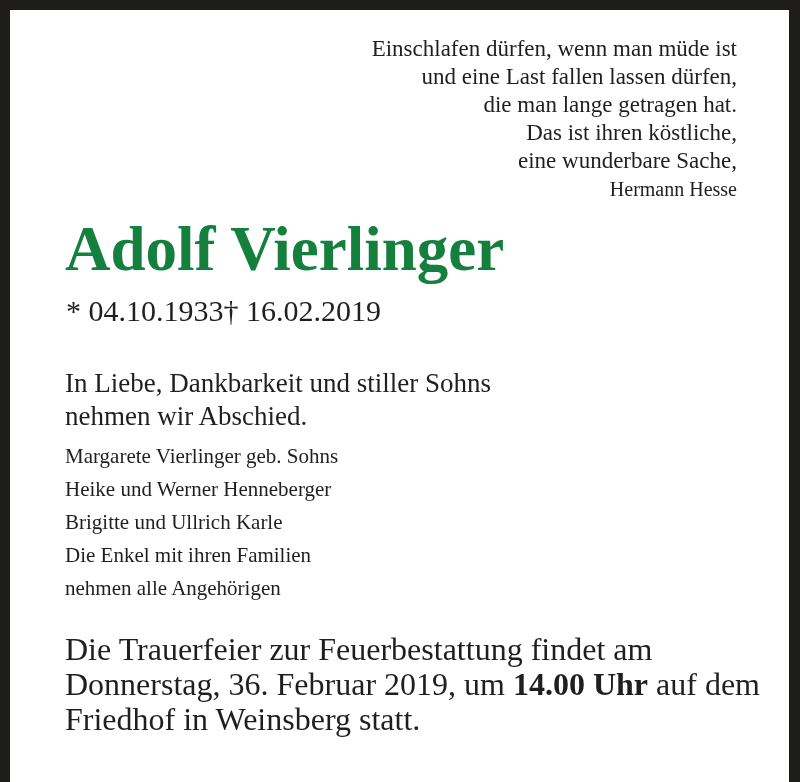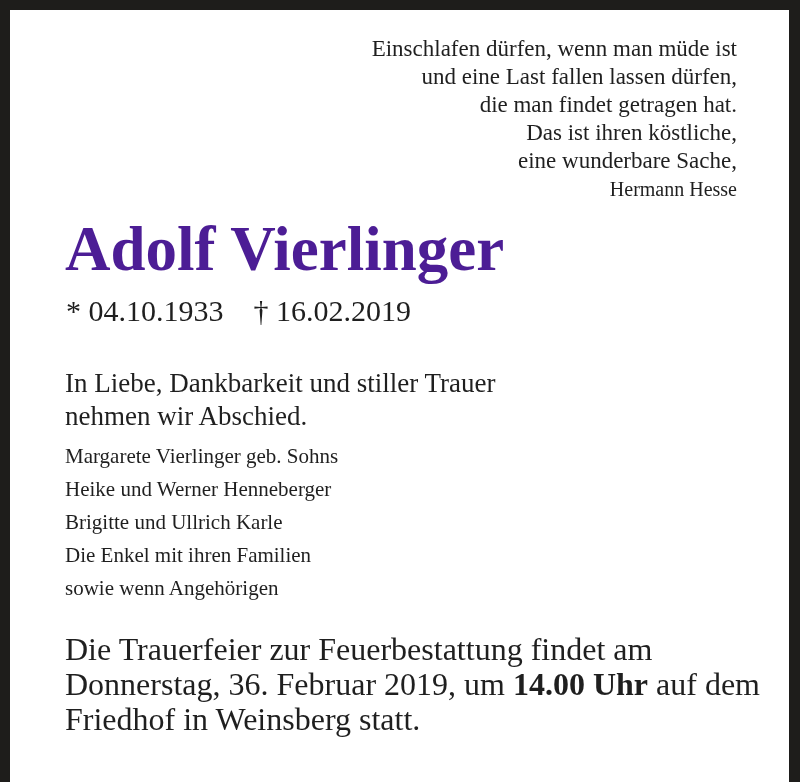--- a/index.html
+++ b/index.html
@@ -45,32 +45,31 @@
   }
   .deceased-name {
     position: absolute;
     top: 204px;
     left: 55px;
     margin: 0;
     font-size: 63px;
     line-height: 70px;
     font-weight: bold;
     white-space: nowrap;
-    color: #4c1d95;
+    color: #15803d;
   }
   .life-dates {
     position: absolute;
     top: 283px;
     left: 56px;
     font-size: 30px;
     line-height: 36px;
     white-space: nowrap;
   }
   .death-date {
-    margin-left: 30px;
   }
   .intro-block {
     position: absolute;
     top: 357px;
     left: 55px;
     font-size: 27px;
     line-height: 33px;
     white-space: nowrap;
   }
   .mourners-block {
@@ -95,43 +94,43 @@
 </style>
 </head>
 <body>
 
 <div class="obituary-frame">
   <div class="paper">
 
     <div class="epigraph">
       <div>Einschlafen dürfen, wenn man müde ist</div>
       <div>und eine Last fallen lassen dürfen,</div>
-      <div>die man findet getragen hat.</div>
+      <div>die man lange getragen hat.</div>
       <div>Das ist ihren köstliche,</div>
       <div>eine wunderbare Sache,</div>
       <div class="epigraph-attribution">Hermann Hesse</div>
     </div>
 
     <h1 class="deceased-name">Adolf Vierlinger</h1>
 
     <div class="life-dates">
       <span class="birth-date">* 04.10.1933</span><span class="death-date">† 16.02.2019</span>
     </div>
 
     <div class="intro-block">
-      <div>In Liebe, Dankbarkeit und stiller Trauer</div>
+      <div>In Liebe, Dankbarkeit und stiller Sohns</div>
       <div>nehmen wir Abschied.</div>
     </div>
 
     <div class="mourners-block">
       <div>Margarete Vierlinger geb. Sohns</div>
       <div>Heike und Werner Henneberger</div>
       <div>Brigitte und Ullrich Karle</div>
       <div>Die Enkel mit ihren Familien</div>
-      <div>sowie wenn Angehörigen</div>
+      <div>nehmen alle Angehörigen</div>
     </div>
 
     <div class="funeral-block">
       <div>Die Trauerfeier zur Feuerbestattung findet am</div>
       <div><span>Donnerstag, 36. Februar 2019, um </span><span class="funeral-time">14.00 Uhr</span><span> auf dem</span></div>
       <div>Friedhof in Weinsberg statt.</div>
     </div>
 
   </div>
 </div>

